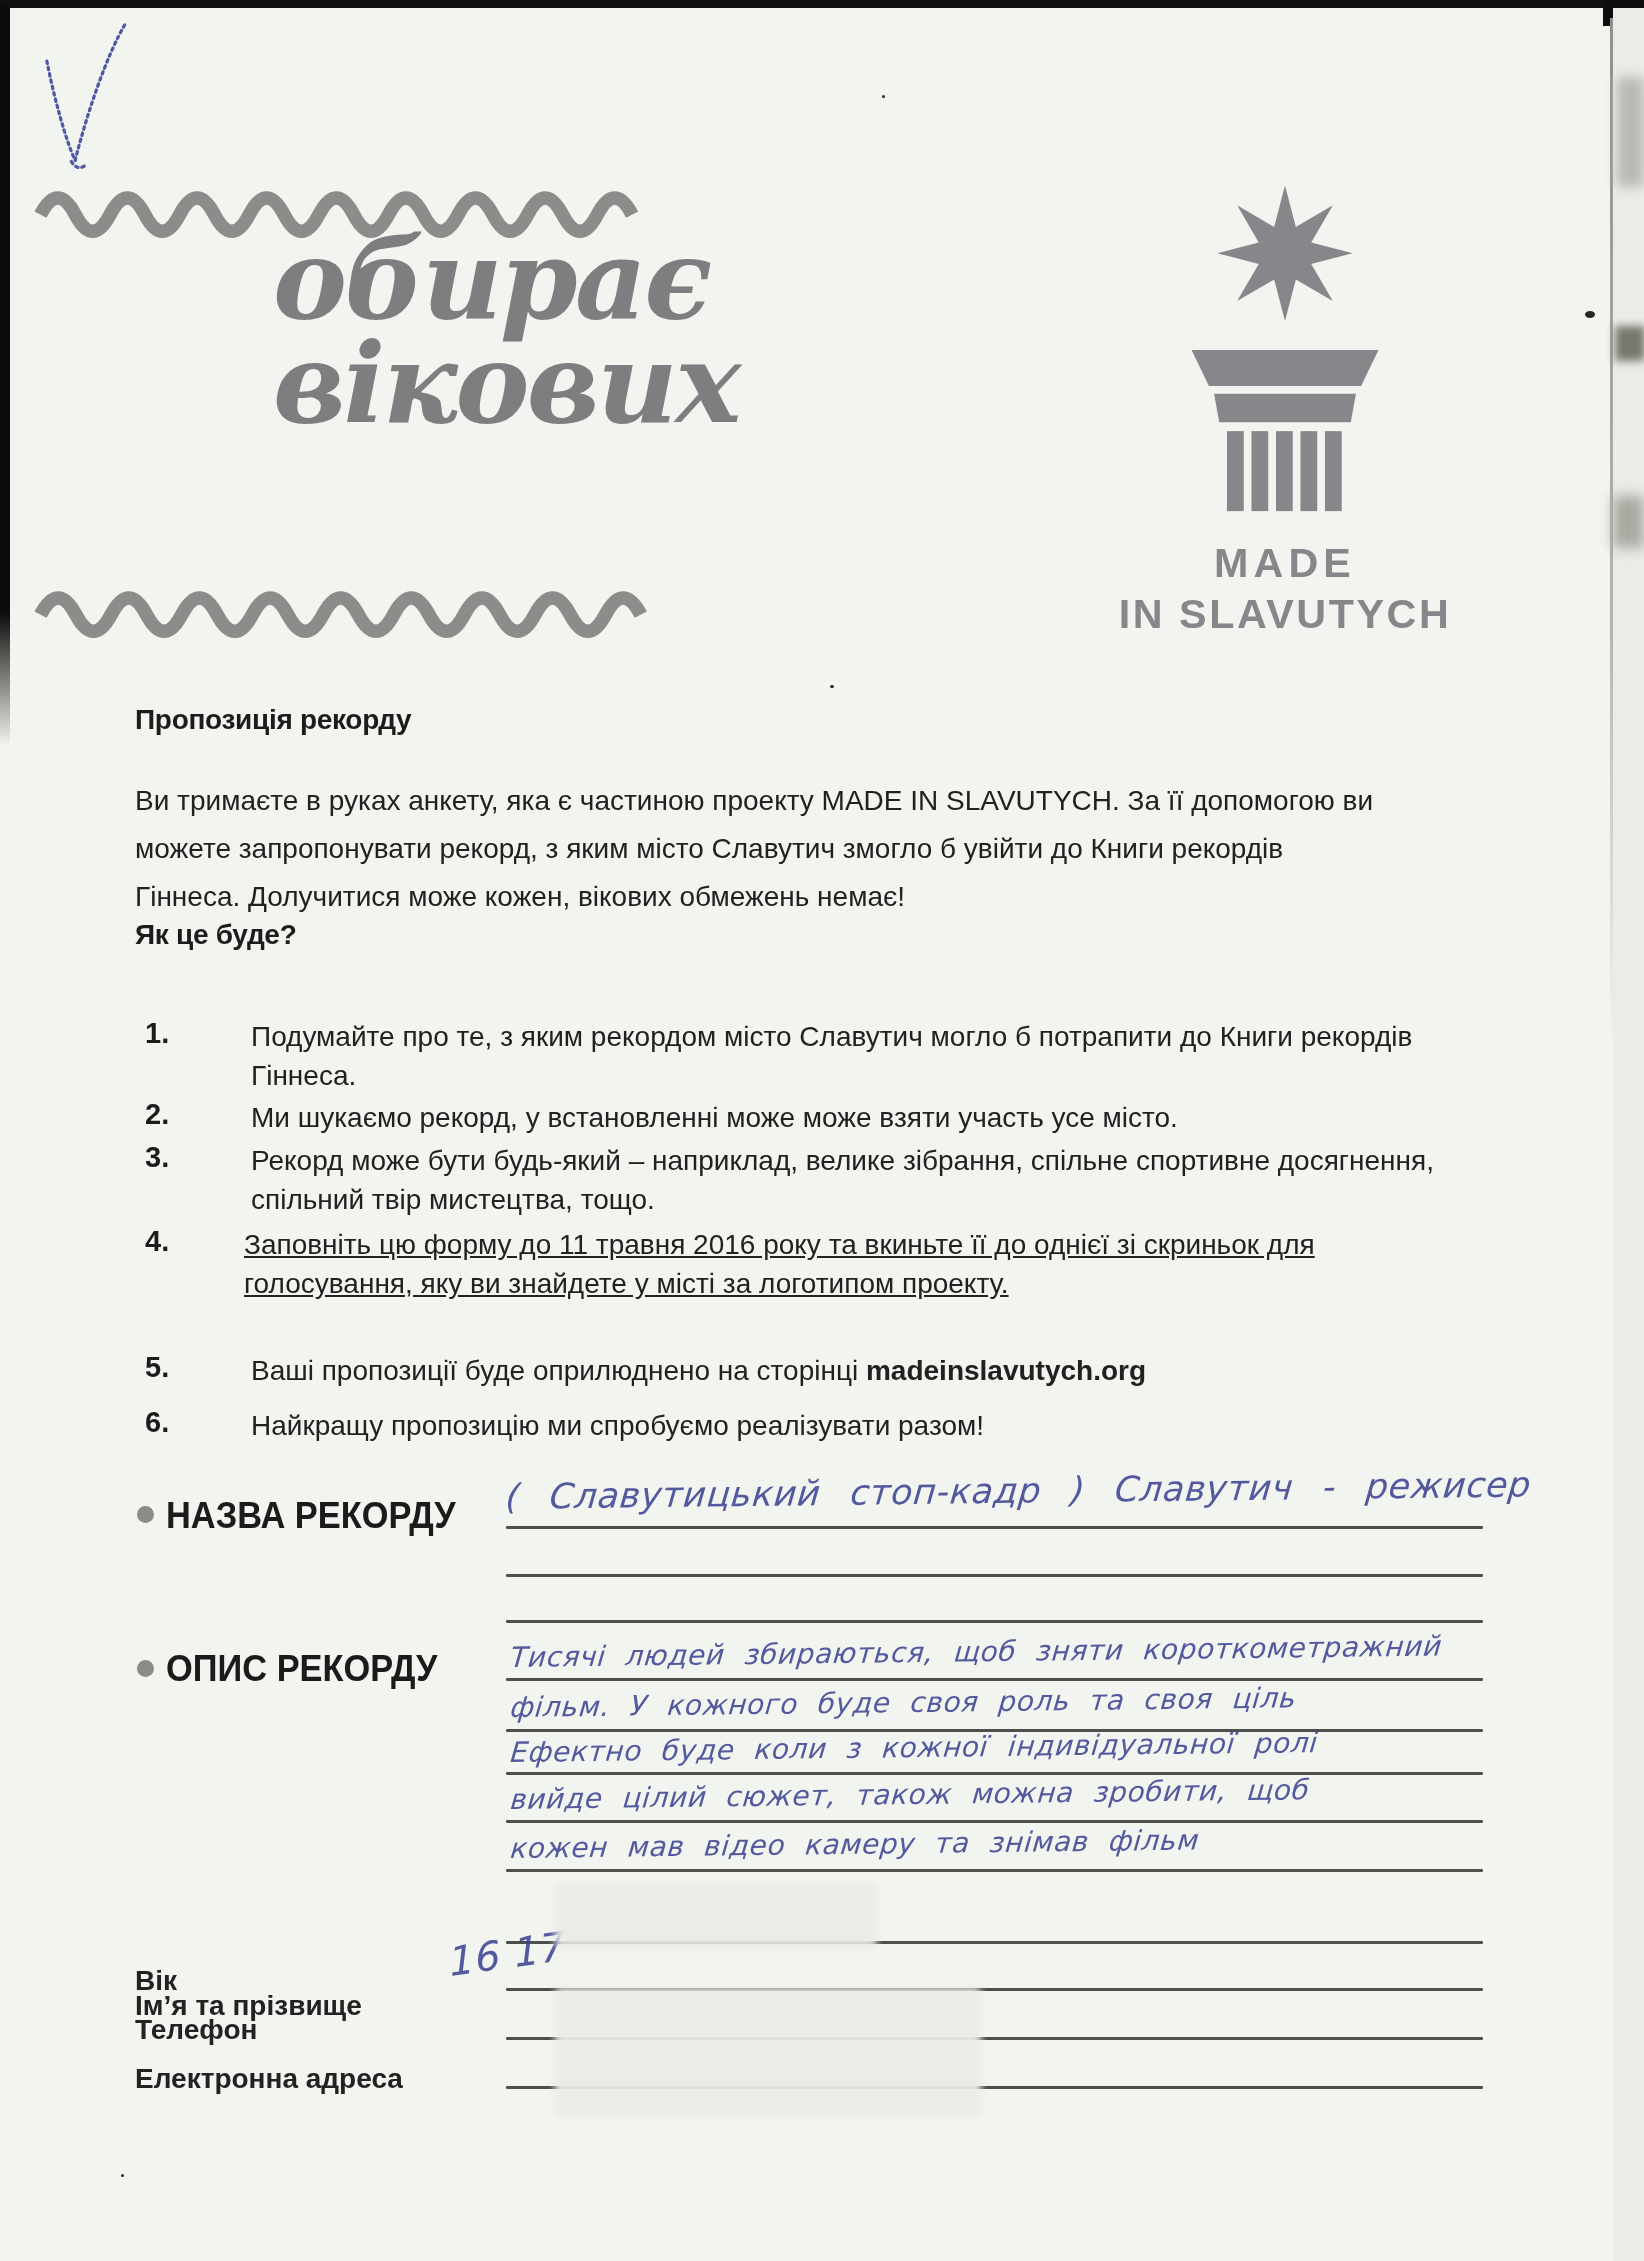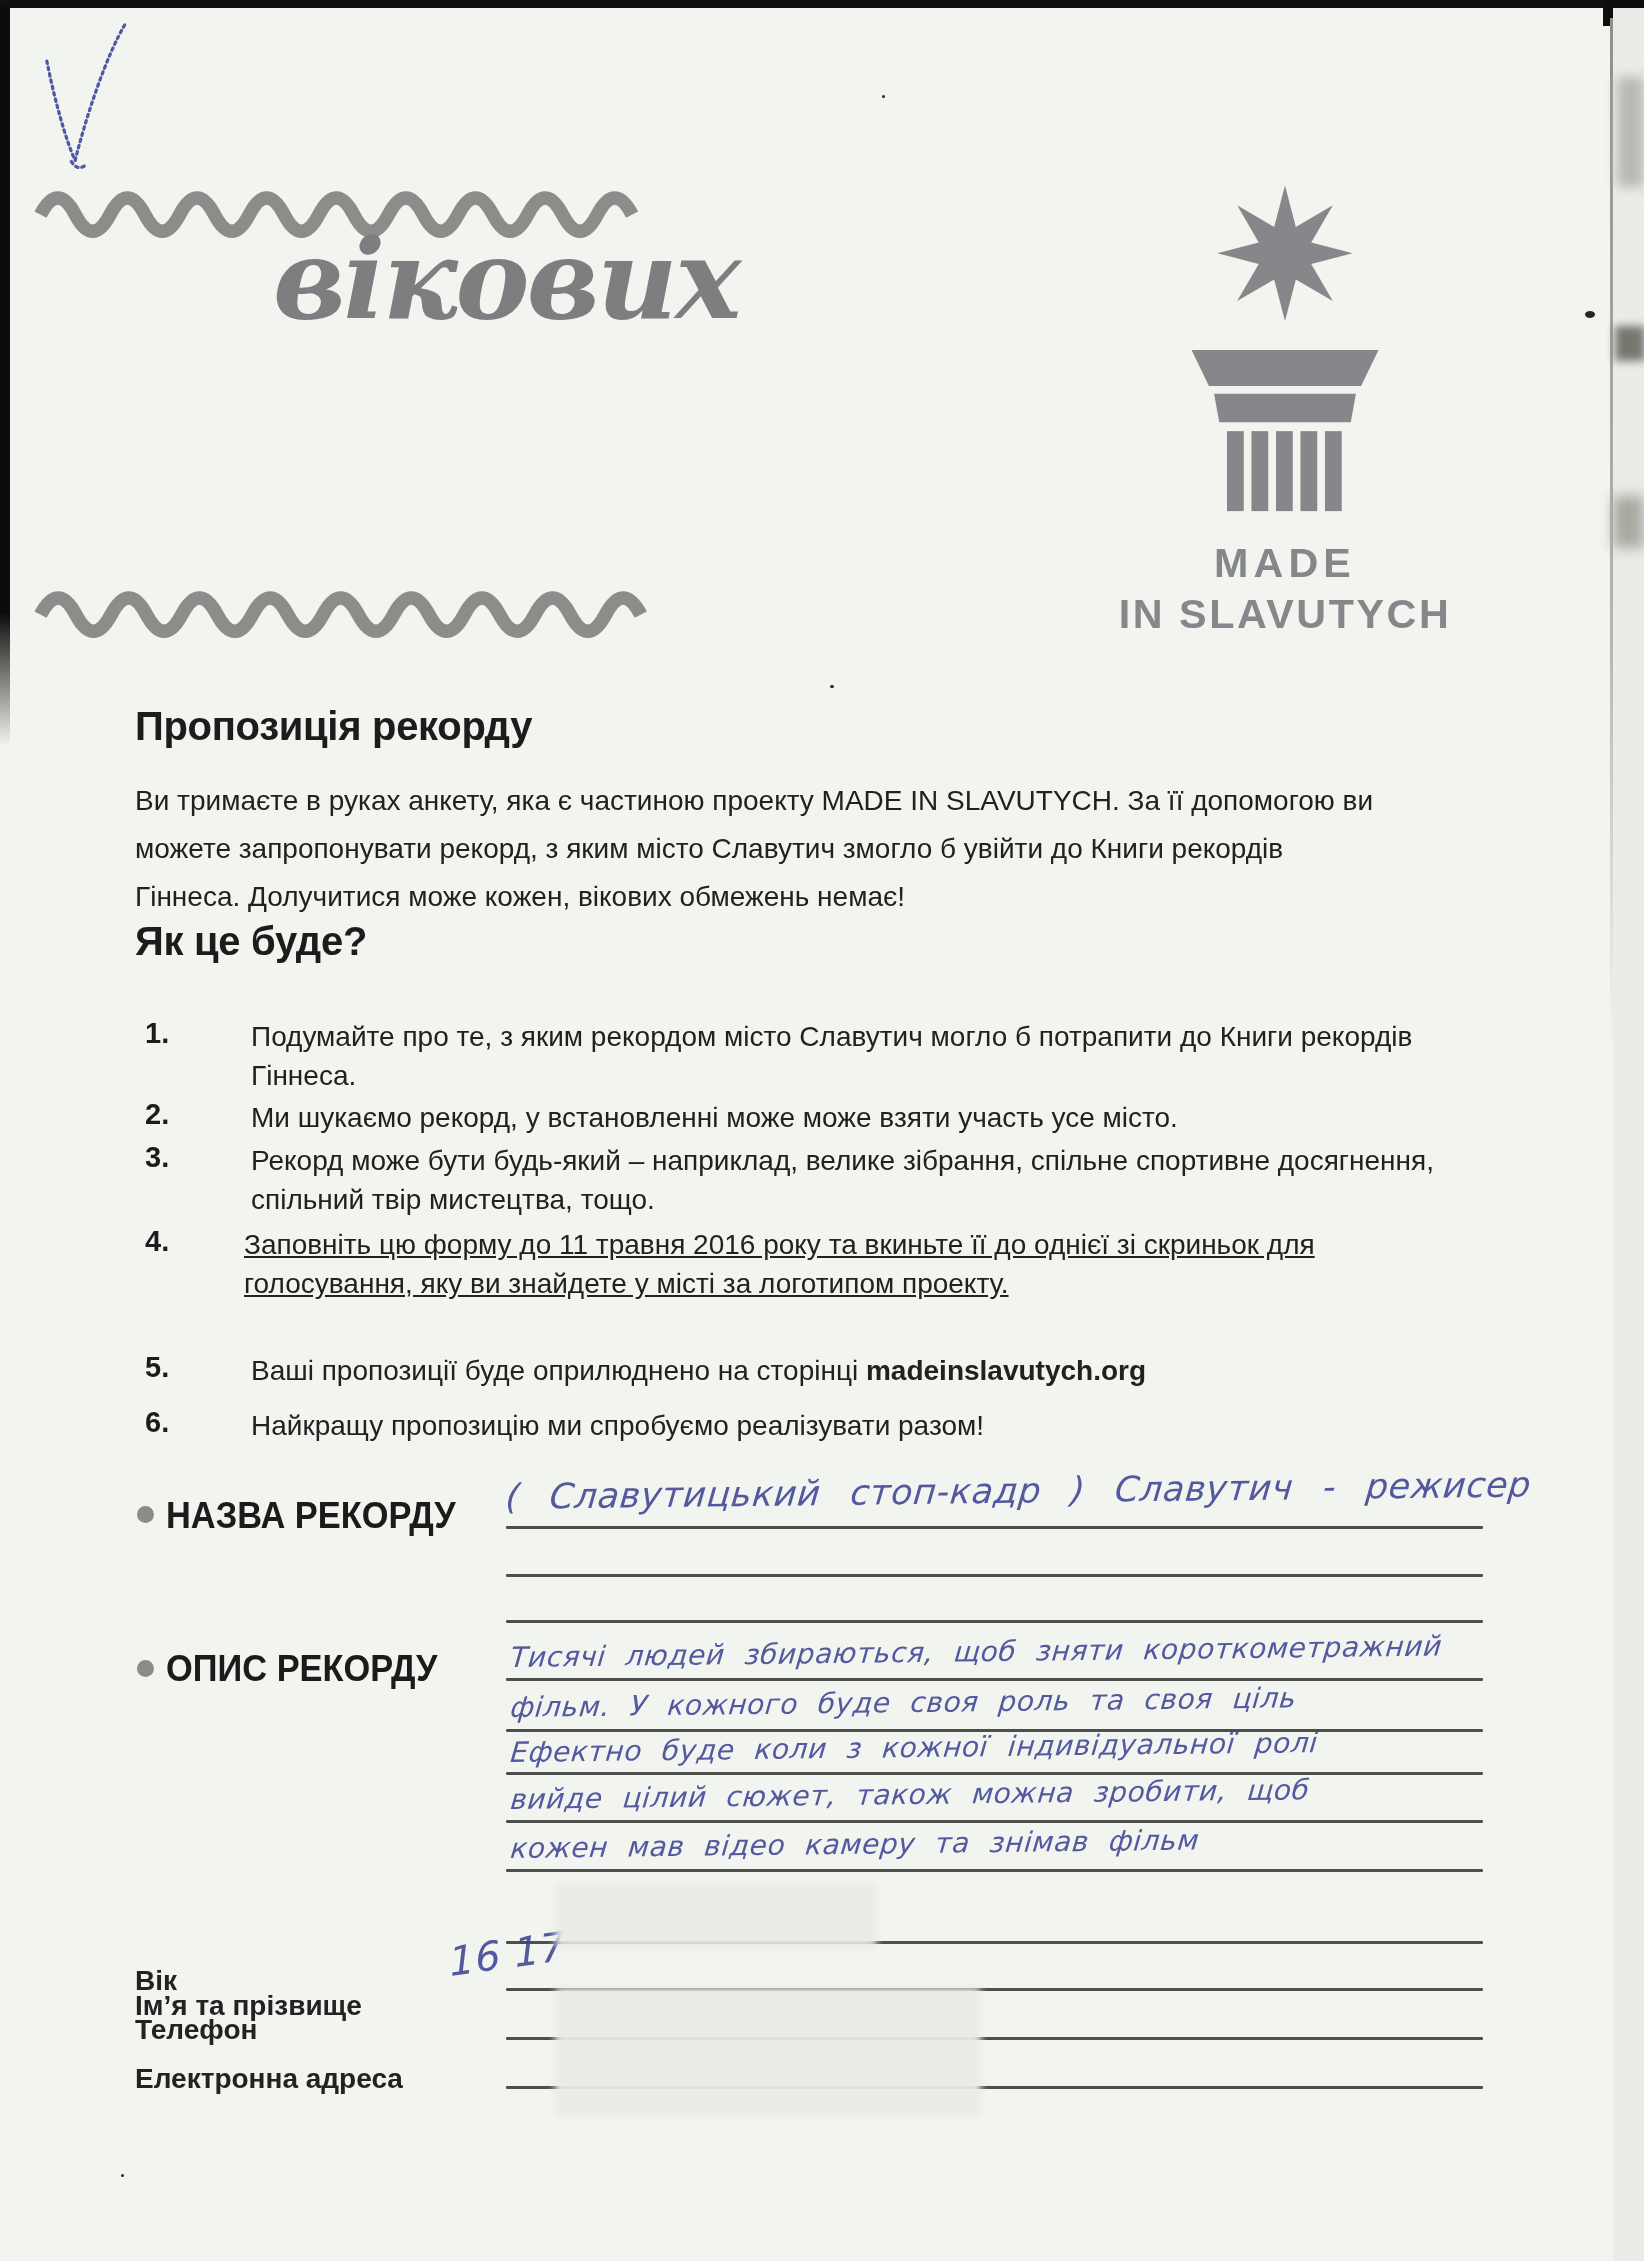--- a/index.html
+++ b/index.html
@@ -19,21 +19,21 @@
   .smudge3{left:1613px;top:496px;width:31px;height:52px;background:#a9a9a2;filter:blur(6.4px);}
   .speck{background:#262626;border-radius:50%;}
   
   .wave{stroke:#8b8d8a;stroke-width:21;fill:none;}
   .title{left:273px;top:227px;width:490px;font-family:"DejaVu Serif",serif;
          font-style:italic;font-weight:600;font-size:111px;line-height:104px;
          color:#7c7e80;letter-spacing:-2.6px;}
   .logo-shape{fill:#85878a;}
   .logo-text{fill:#85878a;font-family:"Liberation Sans",sans-serif;font-weight:bold;}
   
-  .h1{font-size:40px;font-weight:bold;color:#1c1c1c;letter-spacing:-0.3px;}
+  .h1{font-size:28px;font-weight:bold;color:#1c1c1c;letter-spacing:-0.3px;}
   .body-text{font-size:28px;line-height:48px;color:#212121;}
   .num{font-size:29px;font-weight:bold;color:#1c1c1c;}
   .item-text{font-size:28px;line-height:39px;color:#212121;}
   .item-text p{margin:0;}
   .section-label{font-size:37px;font-weight:bold;color:#1b1b1b;
                  transform:scaleX(.93);transform-origin:left center;white-space:nowrap;}
   .bullet{width:17px;height:17px;border-radius:50%;background:#8a8c89;}
   .field-label{font-size:28px;font-weight:bold;color:#222;}
   .rule{height:2.6px;background:#4e4e4c;border-radius:1.3px;}
   
@@ -68,20 +68,21 @@
   <path class="pen" d="M56,226 q9,14 20,7"></path>
 </svg>
 
 <div class="abs" style="left:34px;top:175px;width:622px;height:64px;">
   <svg width="622" height="64" viewBox="0 0 965 100" preserveAspectRatio="none">
     <path class="wave" d="M10,62 Q37,10 64,62 T118,62 T172,62 T226,62 T280,62 T334,62 T388,62 T442,62 T496,62 T550,62 T604,62 T658,62 T712,62 T766,62 T820,62 T874,62 T928,62"></path>
   </svg>
 </div>
 
 <div class="abs title">
+  <div>обирає</div>
   <div>вікових</div>
 </div>
 
 <div class="abs" style="left:34px;top:575px;width:631px;height:64px;">
   <svg width="631" height="64" viewBox="0 0 965 100" preserveAspectRatio="none">
     <path class="wave" d="M10,62 Q37,10 64,62 T118,62 T172,62 T226,62 T280,62 T334,62 T388,62 T442,62 T496,62 T550,62 T604,62 T658,62 T712,62 T766,62 T820,62 T874,62 T928,62"></path>
   </svg>
 </div>
 
 <div class="abs" style="left:1085px;top:181px;">

